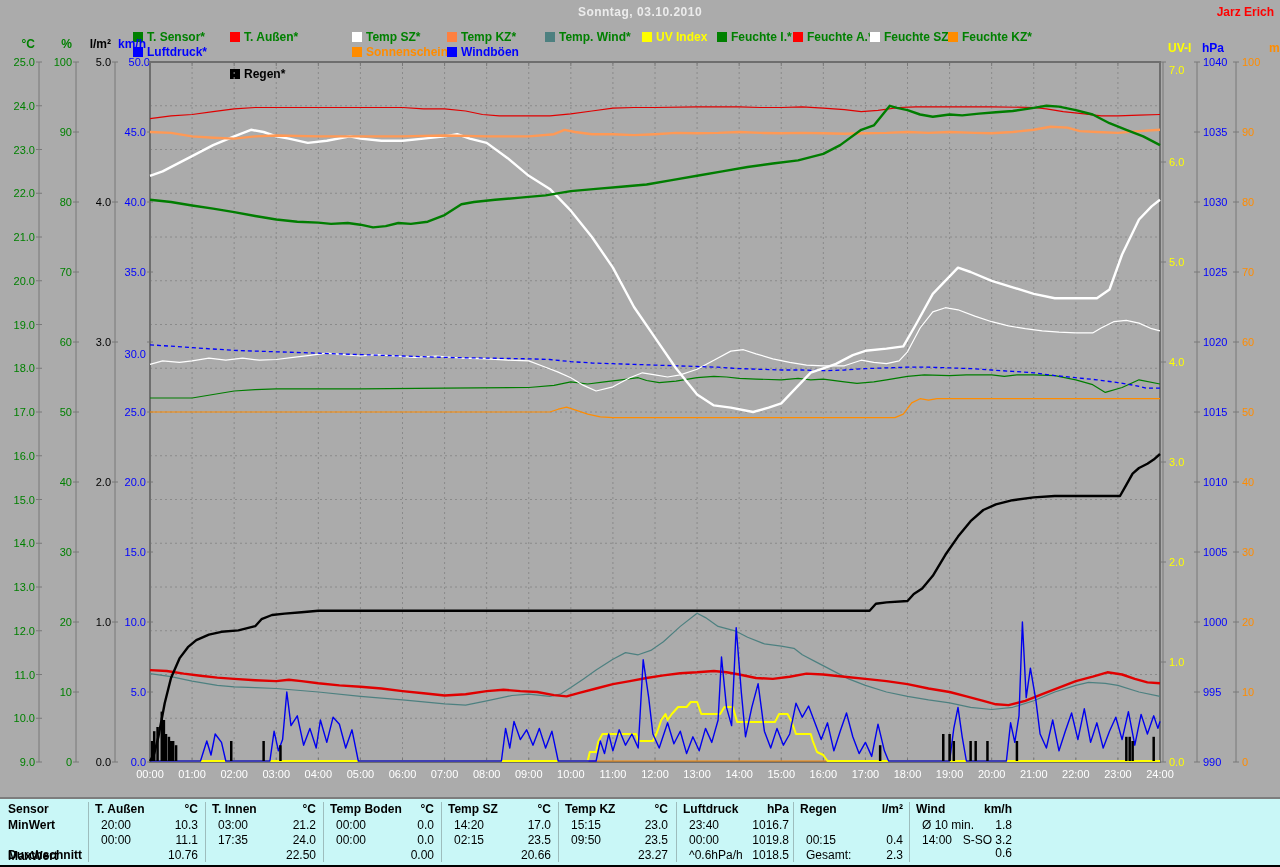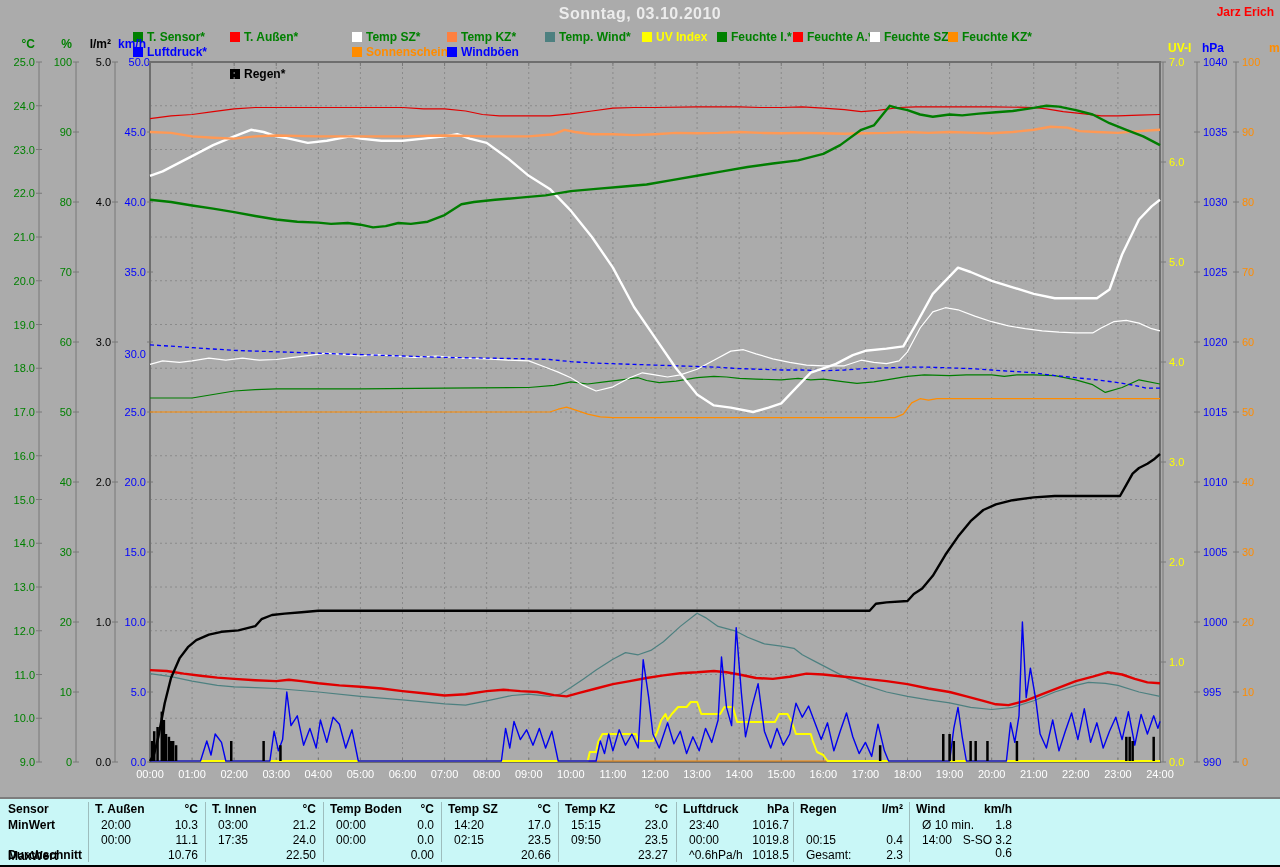--- a/index.html
+++ b/index.html
@@ -1,19 +1,19 @@
 <!DOCTYPE html>
 <html><head>
 <meta charset="utf-8">
 <style>
   html,body{margin:0;padding:0;background:#ababab;}
   .page{position:relative;width:1280px;height:867px;background:#ababab;
         font-family:"Liberation Sans",sans-serif;overflow:hidden;}
   .title{position:absolute;top:5px;left:0;width:100%;text-align:center;
-         color:#ececec;font-size:16px;font-weight:bold;letter-spacing:.5px;}
+         color:#ececec;font-size:12px;font-weight:bold;letter-spacing:.5px;}
   .owner{position:absolute;top:5px;right:6px;color:#ff0000;font-size:12px;font-weight:bold;}
   .legend-item{position:absolute;height:13px;font-size:12px;font-weight:bold;white-space:nowrap;line-height:12px;}
   .legend-item .sw{display:inline-block;width:10px;height:10px;margin-right:4px;vertical-align:-1px;}
   .axis-header{position:absolute;font-size:12px;font-weight:bold;line-height:12px;}
   .tick-label{position:absolute;font-size:11px;line-height:12px;height:12px;}
   .xtick-label{position:absolute;font-size:11px;color:#ffffff;width:44px;text-align:center;line-height:12px;}
   svg{position:absolute;left:0;top:0;}
   .stats{position:absolute;left:0;top:797px;width:1280px;height:66px;background:#c9f7f7;
          border-top:2px solid #7d7d7d;border-bottom:2px solid #000;font-size:12px;color:#000;}
   .stats .lbl{position:absolute;left:8px;font-weight:bold;white-space:nowrap;}
@@ -89,21 +89,21 @@
       <div class="tick-label" style="color: rgb(0, 0, 255); top: 196px; left: 102px; width: 44px; text-align: right;">40.0</div>
       <div class="tick-label" style="color: rgb(0, 0, 255); top: 266px; left: 102px; width: 44px; text-align: right;">35.0</div>
       <div class="tick-label" style="color: rgb(0, 0, 255); top: 348px; left: 102px; width: 44px; text-align: right;">30.0</div>
       <div class="tick-label" style="color: rgb(0, 0, 255); top: 406px; left: 102px; width: 44px; text-align: right;">25.0</div>
       <div class="tick-label" style="color: rgb(0, 0, 255); top: 476px; left: 102px; width: 44px; text-align: right;">20.0</div>
       <div class="tick-label" style="color: rgb(0, 0, 255); top: 546px; left: 102px; width: 44px; text-align: right;">15.0</div>
       <div class="tick-label" style="color: rgb(0, 0, 255); top: 616px; left: 102px; width: 44px; text-align: right;">10.0</div>
       <div class="tick-label" style="color: rgb(0, 0, 255); top: 686px; left: 102px; width: 44px; text-align: right;">5.0</div>
       <div class="tick-label" style="color: rgb(0, 0, 255); top: 756px; left: 102px; width: 44px; text-align: right;">0.0</div>
       <div class="axis-header" style="color: rgb(255, 255, 0); left: 1168px; top: 42px;">UV-I</div>
-      <div class="tick-label" style="color: rgb(255, 255, 0); top: 56px; left: 1169px;">7.0</div>
+      <div class="tick-label" style="color: rgb(255, 255, 0); top: 64px; left: 1169px;">7.0</div>
       <div class="tick-label" style="color: rgb(255, 255, 0); top: 156px; left: 1169px;">6.0</div>
       <div class="tick-label" style="color: rgb(255, 255, 0); top: 256px; left: 1169px;">5.0</div>
       <div class="tick-label" style="color: rgb(255, 255, 0); top: 356px; left: 1169px;">4.0</div>
       <div class="tick-label" style="color: rgb(255, 255, 0); top: 456px; left: 1169px;">3.0</div>
       <div class="tick-label" style="color: rgb(255, 255, 0); top: 556px; left: 1169px;">2.0</div>
       <div class="tick-label" style="color: rgb(255, 255, 0); top: 656px; left: 1169px;">1.0</div>
       <div class="tick-label" style="color: rgb(255, 255, 0); top: 756px; left: 1169px;">0.0</div>
       <div class="axis-header" style="color: rgb(0, 0, 255); left: 1202px; top: 42px;">hPa</div>
       <div class="tick-label" style="color: rgb(0, 0, 255); top: 56px; left: 1203px;">1040</div>
       <div class="tick-label" style="color: rgb(0, 0, 255); top: 126px; left: 1203px;">1035</div>

